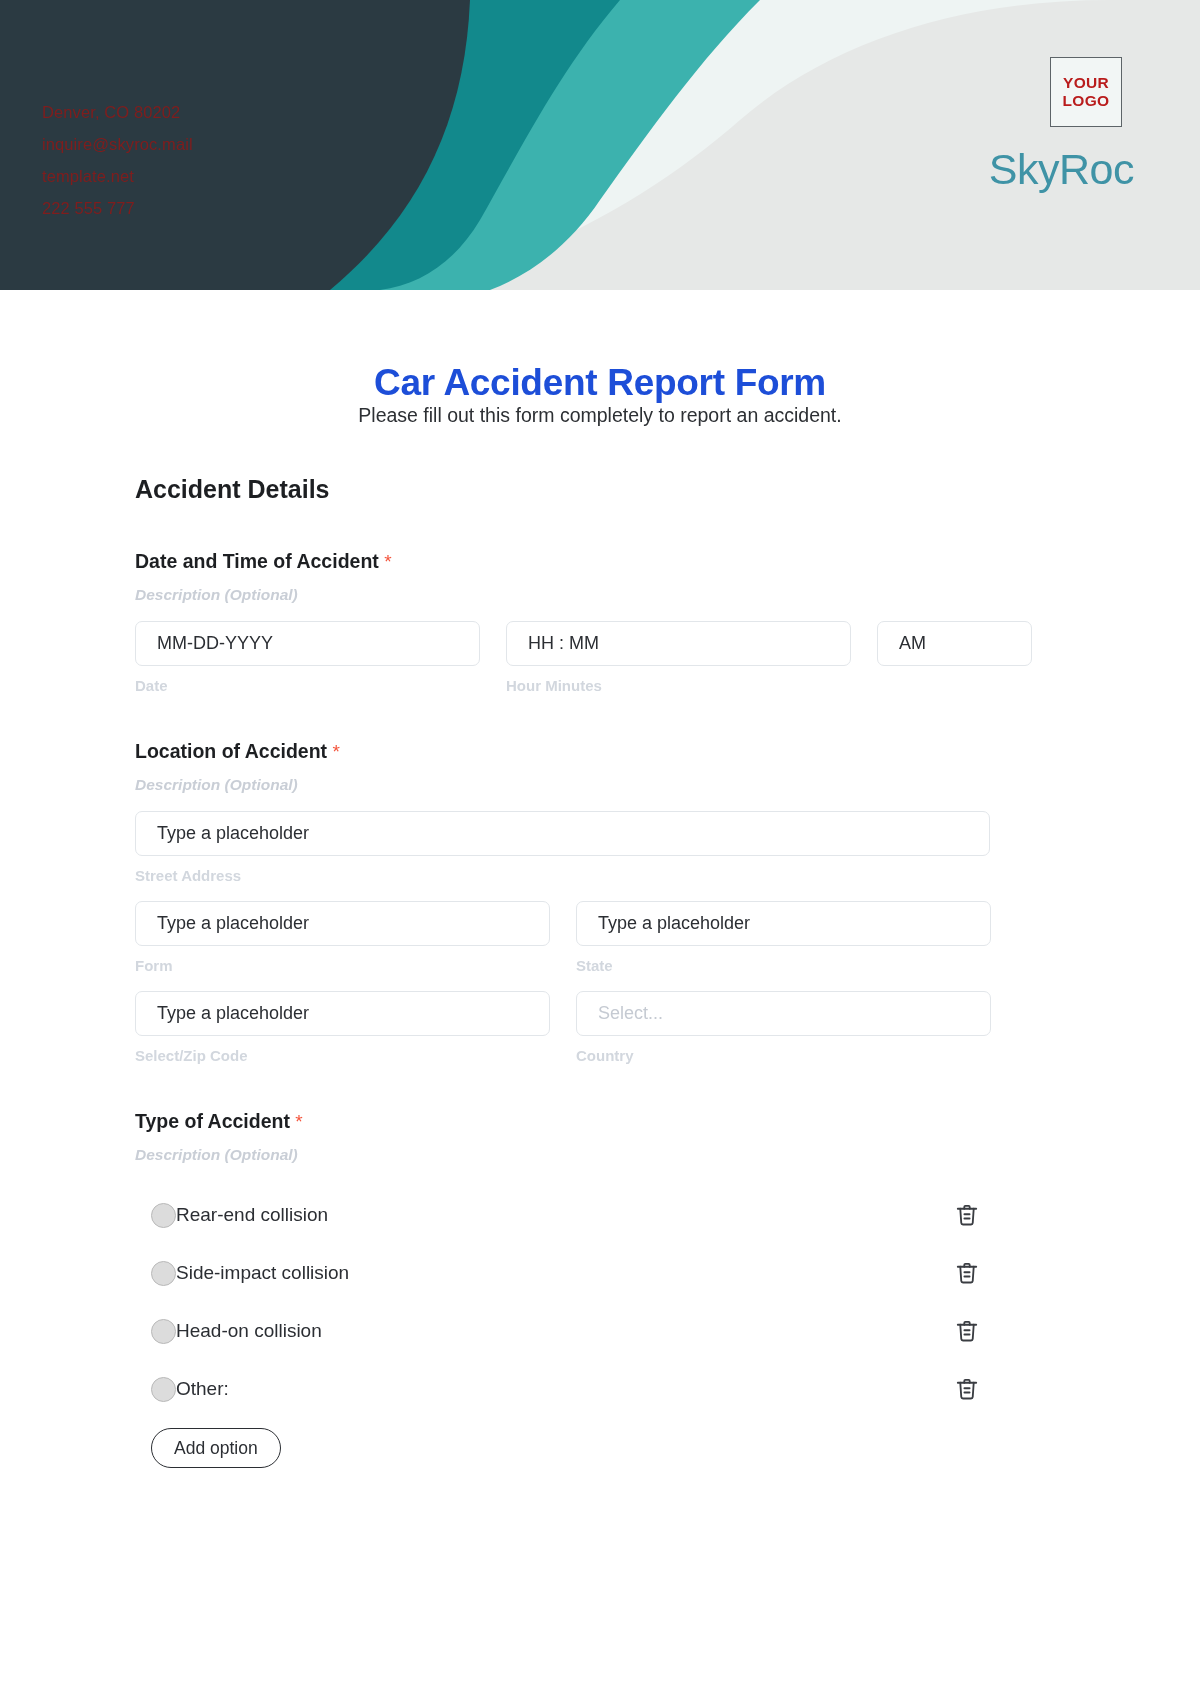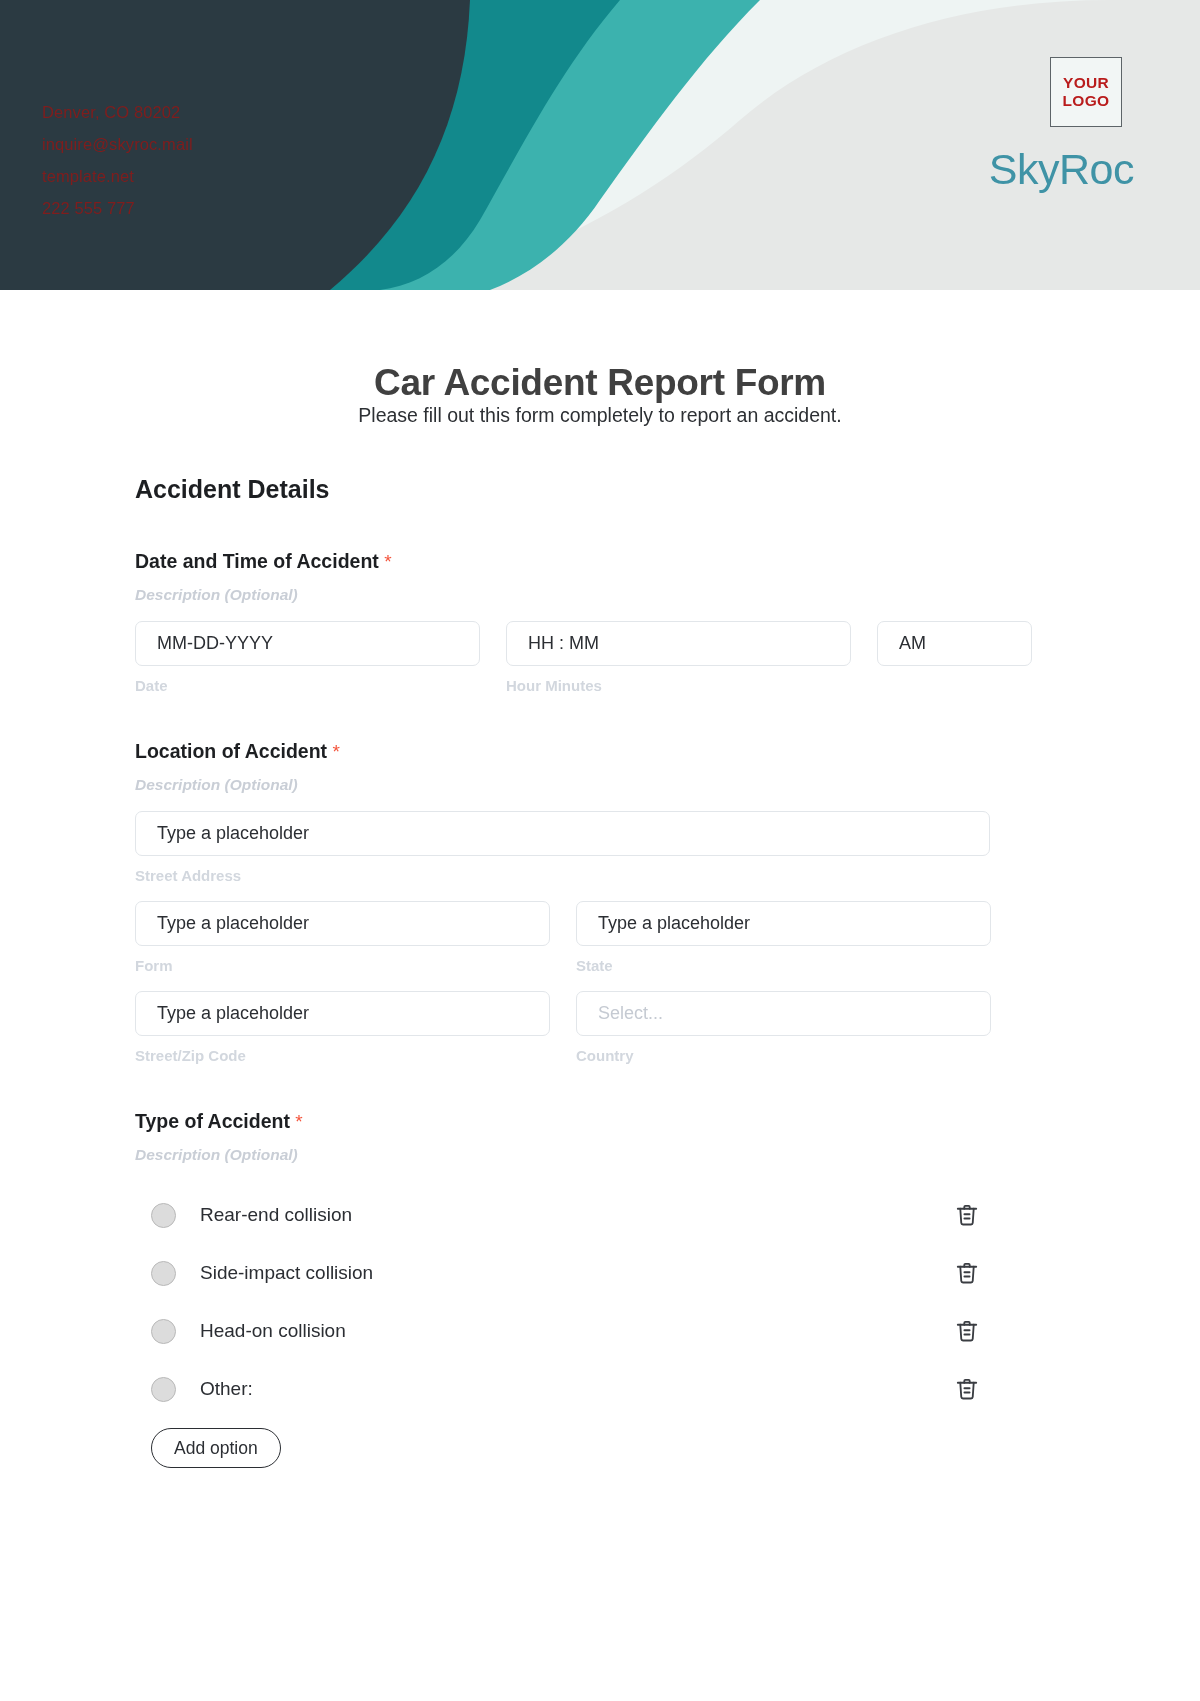--- a/index.html
+++ b/index.html
@@ -73,21 +73,21 @@
   
   .page {
     position: relative;
     width: 1200px;
     padding: 0 135px;
   }
   .form-title {
     text-align: center;
     font-size: 37px;
     font-weight: bold;
-    color: #404040;
+    color: #1d4ed8;
     margin-top: 72px;
     letter-spacing: -0.3px;
   }
   .form-subtitle {
     text-align: center;
     font-size: 19.5px;
     color: #2d3034;
   }
   .section-title {
     font-size: 25px;
@@ -153,21 +153,20 @@
     height: 25px;
     border-radius: 50%;
     background: #dcdcdc;
     border: 1.2px solid #b9b9b9;
     margin-left: 16px;
     flex: none;
   }
   .opt-label {
     font-size: 19px;
     color: #2b2e33;
-    margin-left: 24px;
     flex: 1;
   }
   .trash { width: 26px; height: 26px; flex: none; margin-right: 10px; }
 
   .add-btn {
     margin-top: 10px;
     margin-left: 16px;
     display: inline-flex;
     align-items: center;
     justify-content: center;
@@ -263,21 +262,21 @@
       </div>
       <div class="col">
         <div class="input w-half">Type a placeholder</div>
         <div class="sub-label">State</div>
       </div>
     </div>
 
     <div class="row">
       <div class="col">
         <div class="input w-half">Type a placeholder</div>
-        <div class="sub-label">Street/Zip Code</div>
+        <div class="sub-label">Select/Zip Code</div>
       </div>
       <div class="col">
         <div class="input w-half muted">Select...</div>
         <div class="sub-label">Country</div>
       </div>
     </div>
   </div>
 
   <div class="field-block">
     <div class="field-label">

